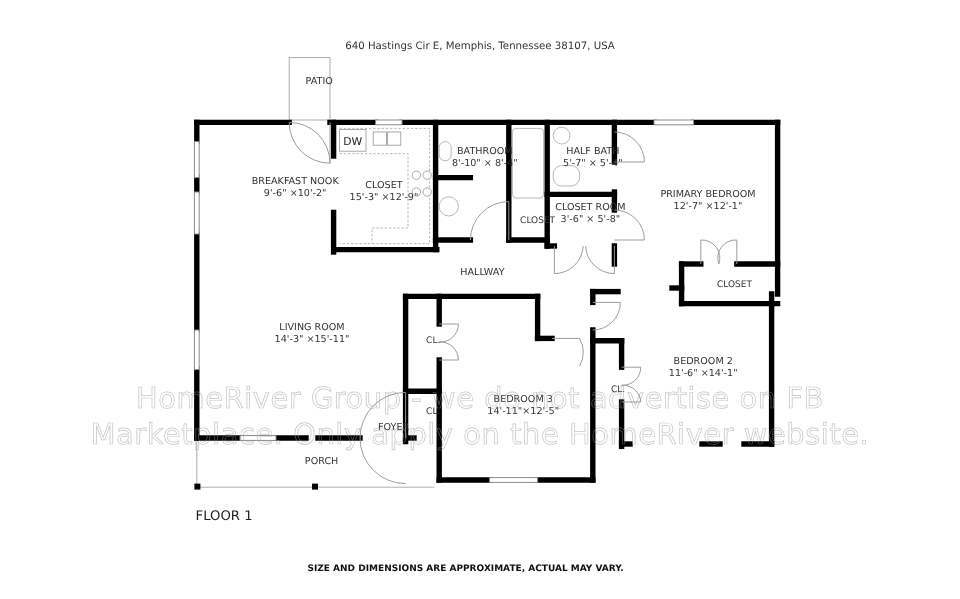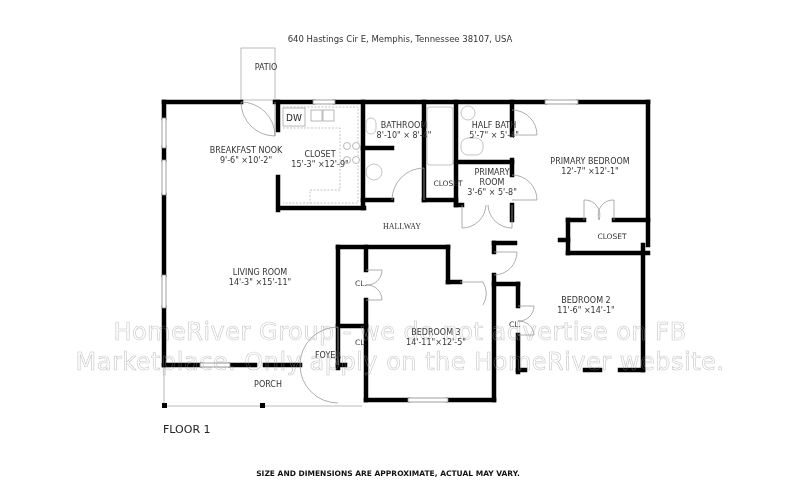--- a/index.html
+++ b/index.html
@@ -168,32 +168,32 @@
 </div>
 
 <div class="lbl" style="left:486px;top:121px;">
   <span>HALF BATH</span>
   <span class="dim">5'-7" × 5'-4"</span>
 </div>
 
 <div class="lbl" style="left:440px;top:179px;font-size:7.5px;">CLOSET</div>
 
 <div class="lbl" style="left:484px;top:168px;width:60px;white-space:normal;">
-  <span>PRIMARY ROOM</span>
+  <span>CLOSET ROOM</span>
   <span class="dim">3'-6" × 5'-8"</span>
 </div>
 
 <div class="lbl" style="left:582px;top:157px;">
   <span>PRIMARY BEDROOM</span>
   <span class="dim">12'-7" ×12'-1"</span>
 </div>
 
 <div class="lbl" style="left:604px;top:232px;font-size:7.5px;">CLOSET</div>
 
-<div class="lbl" style="left:394px;top:222px;font-family:Liberation Serif, serif;">HALLWAY</div>
+<div class="lbl" style="left:394px;top:222px;">HALLWAY</div>
 
 <div class="lbl" style="left:252px;top:268px;">
   <span>LIVING ROOM</span>
   <span class="dim">14'-3" ×15'-11"</span>
 </div>
 
 <div class="lbl" style="left:353px;top:279px;font-size:7.5px;">CL.</div>
 <div class="lbl" style="left:353px;top:338px;font-size:7.5px;">CL.</div>
 <div class="lbl" style="left:507px;top:320px;font-size:7.5px;">CL.</div>
 

